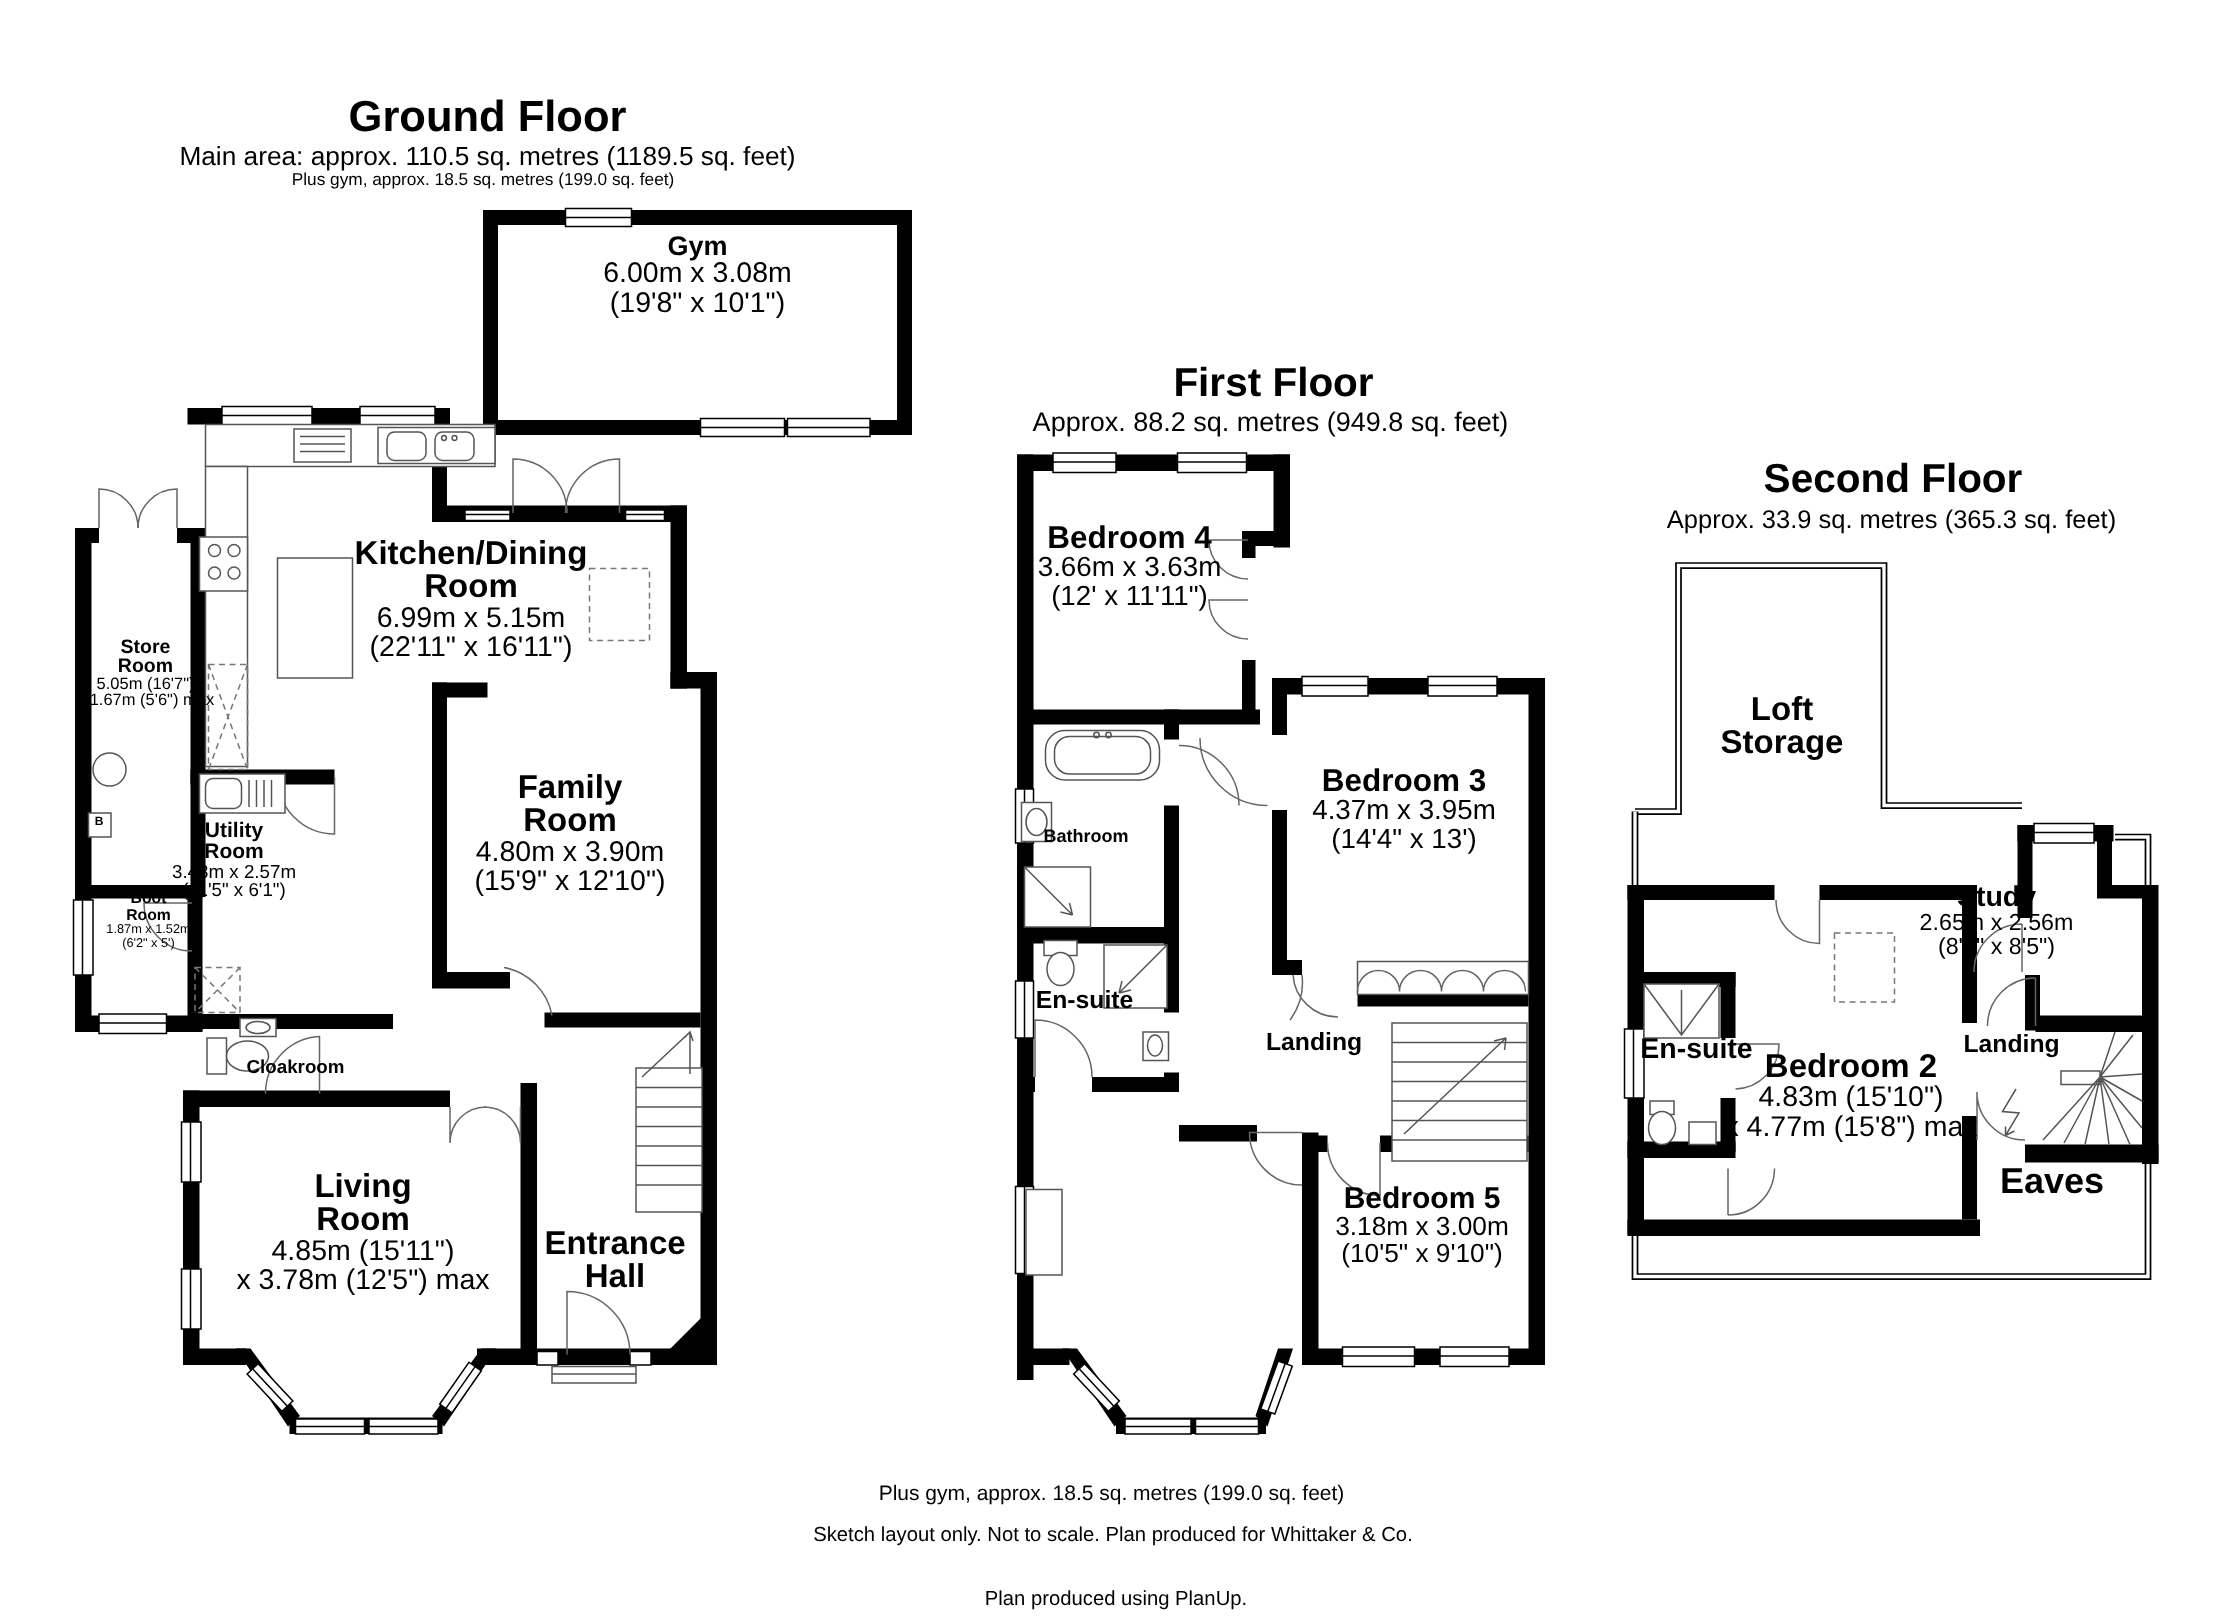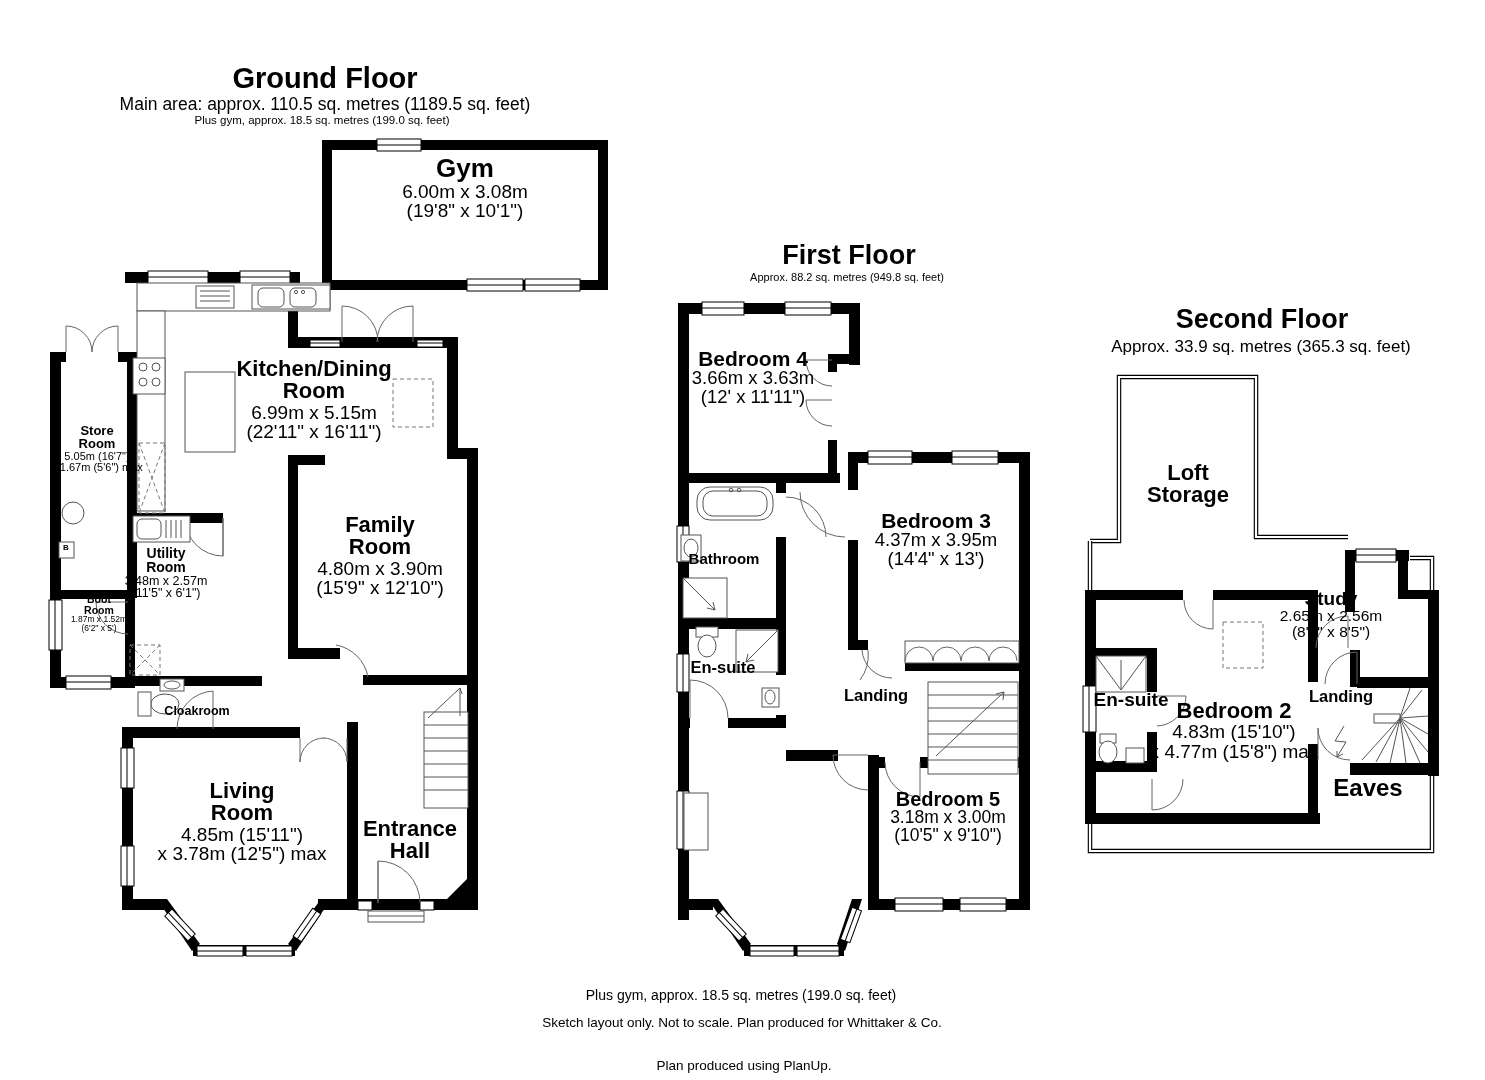--- a/index.html
+++ b/index.html
@@ -366,37 +366,37 @@
     <rect class="thin" x="1126" y="748" width="18" height="15"></rect>
     <rect class="dash" x="1223" y="622" width="40" height="46"></rect>
   </g>
 </svg>
 
   <div class="lbl title" style="left:325px;top:64px;font-size:29px">Ground Floor</div>
   <div class="lbl" style="left:325px;top:96px;font-size:17.5px">Main area: approx. 110.5 sq. metres (1189.5 sq. feet)</div>
   <div class="lbl" style="left:322px;top:115px;font-size:11.5px">Plus gym, approx. 18.5 sq. metres (199.0 sq. feet)</div>
 
   <div class="lbl" style="left:465px;top:155px">
-    <div class="rname" style="font-size:26px">Gym</div>
+    <div class="rname" style="font-size:18px">Gym</div>
     <div class="rdim" style="font-size:19px">6.00m x 3.08m</div>
     <div class="rdim" style="font-size:19px">(19'8" x 10'1")</div>
   </div>
   <div class="lbl" style="left:314px;top:358px">
     <div class="rname" style="font-size:22px">Kitchen/Dining
 Room</div>
     <div class="rdim" style="font-size:19px">6.99m x 5.15m</div>
     <div class="rdim" style="font-size:19px">(22'11" x 16'11")</div>
   </div>
   <div class="lbl" style="left:97px;top:424px">
     <div class="rname" style="font-size:13px">Store
 Room</div>
     <div class="rdim" style="font-size:11px">5.05m (16'7")</div>
     <div class="rdim" style="font-size:11px">x 1.67m (5'6") max</div>
   </div>
-  <div class="lbl" style="left:166px;top:546px">
+  <div class="lbl" style="left:156px;top:546px">
     <div class="rname" style="font-size:14px">Utility
 Room</div>
     <div class="rdim" style="font-size:12.5px">3.48m x 2.57m</div>
     <div class="rdim" style="font-size:12.5px">(11'5" x 6'1")</div>
   </div>
   <div class="lbl" style="left:99px;top:594px">
     <div class="rname" style="font-size:10.5px">Boot
 Room</div>
     <div class="rdim" style="font-size:8.5px">1.87m x 1.52m</div>
     <div class="rdim" style="font-size:8.5px">(6'2" x 5')</div>
@@ -416,29 +416,29 @@
     <div class="rdim" style="font-size:19px">4.85m (15'11")</div>
     <div class="rdim" style="font-size:19px">x 3.78m (12'5") max</div>
   </div>
   <div class="lbl" style="left:410px;top:818px">
     <div class="rname" style="font-size:22px">Entrance
 Hall</div>
   </div>
   <div class="lbl" style="left:66px;top:544px;font-size:8px;font-weight:bold">B</div>
 
   <div class="lbl title" style="left:849px;top:242px;font-size:27px">First Floor</div>
-  <div class="lbl" style="left:847px;top:272px;font-size:11px">Approx. 88.2 sq. metres (949.8 sq. feet)</div>
+  <div class="lbl" style="left:847px;top:272px;font-size:18px">Approx. 88.2 sq. metres (949.8 sq. feet)</div>
 
   <div class="lbl" style="left:753px;top:348px">
     <div class="rname" style="font-size:21px">Bedroom 4</div>
     <div class="rdim" style="font-size:18.5px">3.66m x 3.63m</div>
     <div class="rdim" style="font-size:18.5px">(12' x 11'11")</div>
   </div>
   <div class="lbl" style="left:724px;top:551px">
-    <div class="rname" style="font-size:15px">Bathroom</div>
+    <div class="rname" style="font-size:12px">Bathroom</div>
   </div>
   <div class="lbl" style="left:936px;top:510px">
     <div class="rname" style="font-size:21px">Bedroom 3</div>
     <div class="rdim" style="font-size:18.5px">4.37m x 3.95m</div>
     <div class="rdim" style="font-size:18.5px">(14'4" x 13')</div>
   </div>
   <div class="lbl" style="left:723px;top:659px">
     <div class="rname" style="font-size:16.5px">En-suite</div>
   </div>
   <div class="lbl" style="left:876px;top:687px">

